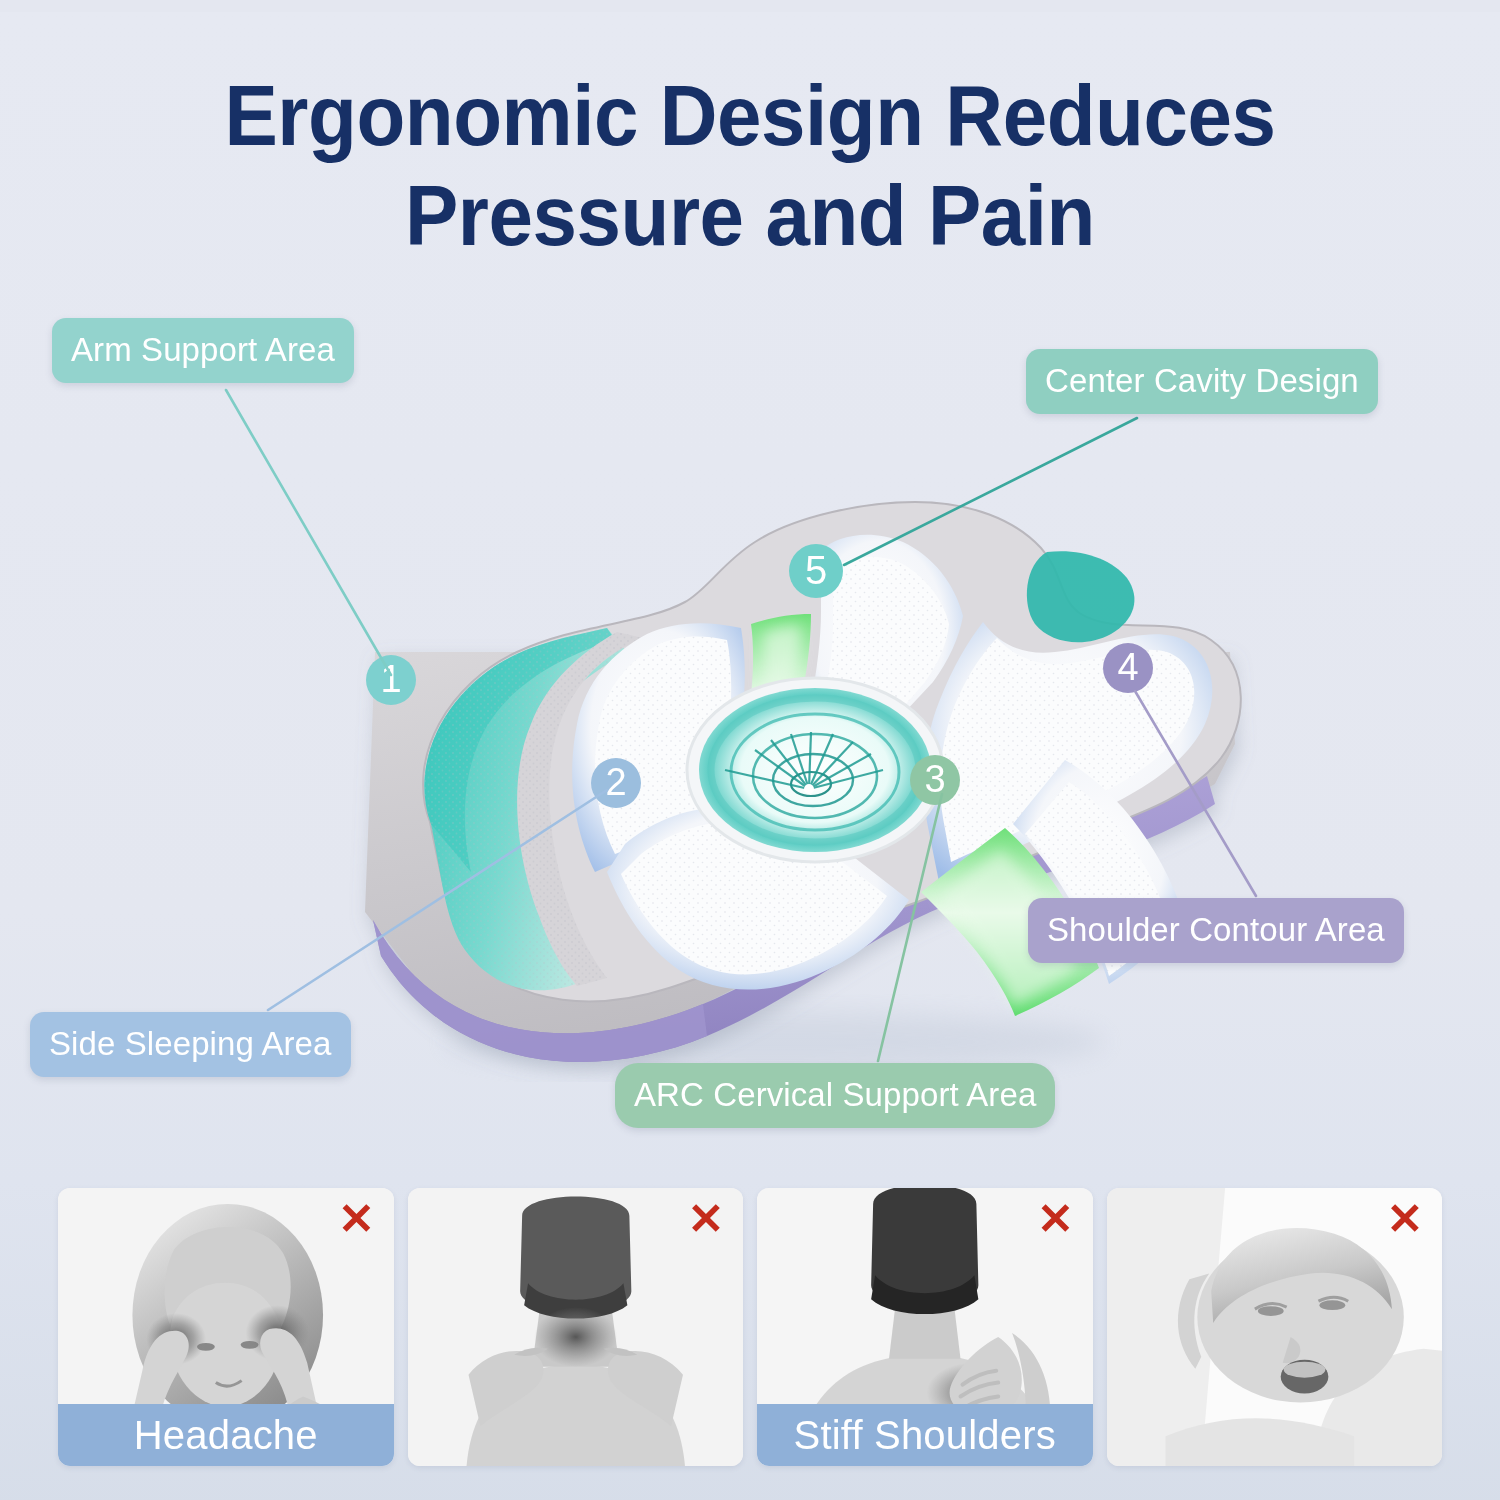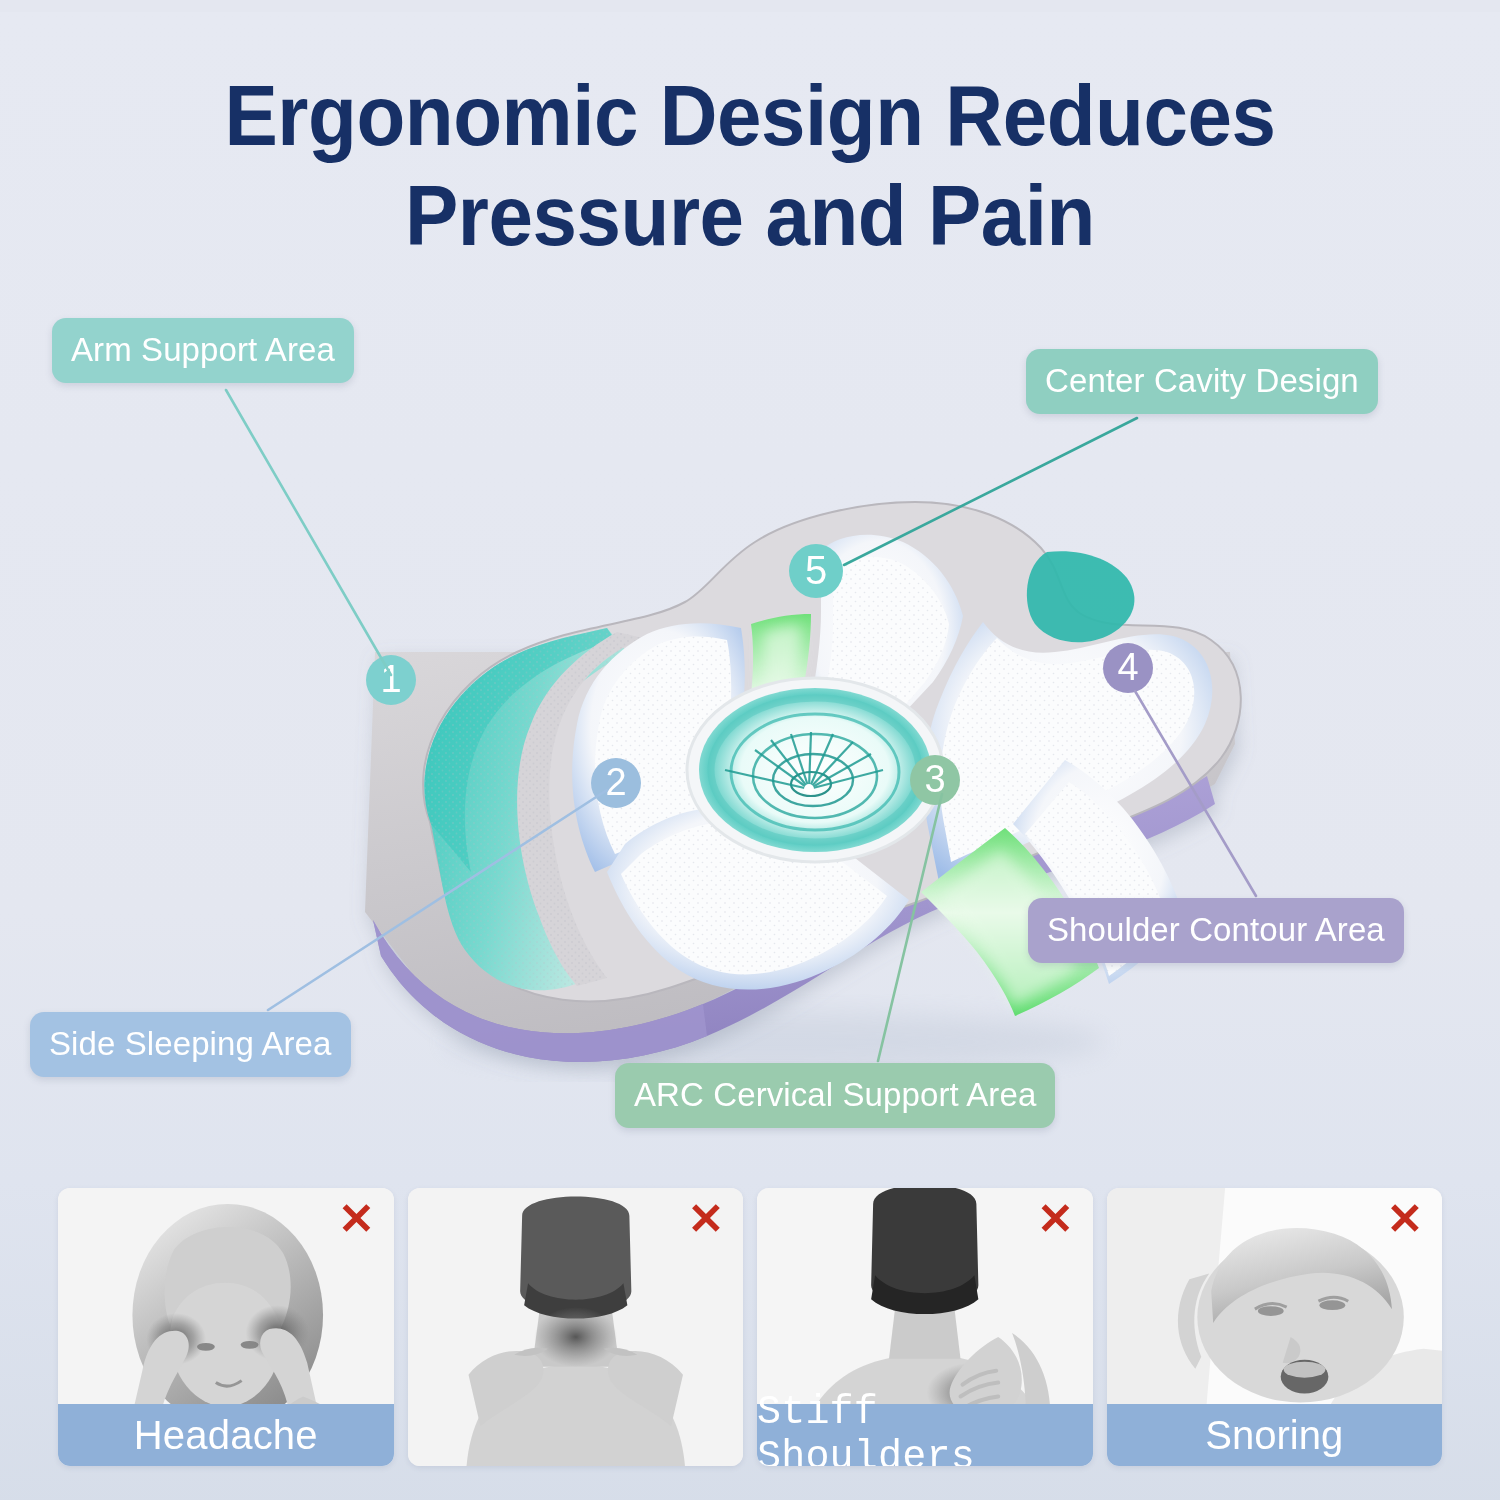--- a/index.html
+++ b/index.html
@@ -437,21 +437,21 @@
       <path d="M268,998 L607,778" stroke="#9fbfe2"></path>
       <path d="M1256,884 L1135,679" stroke="#a49cc8"></path>
       <path d="M878,1049 L942,782" stroke="#86c3a1"></path>
     </g>
   </svg>
 
   <div class="callout c-arm" style="background: rgb(147, 211, 205);">Arm Support Area</div>
   <div class="callout c-center" style="background: rgb(143, 207, 193);">Center Cavity Design</div>
   <div class="callout c-shoulder" style="background: rgb(169, 162, 204);">Shoulder Contour Area</div>
   <div class="callout c-side" style="background: rgb(163, 194, 227);">Side Sleeping Area</div>
-  <div class="callout c-arc" style="background: rgb(154, 203, 174);">ARC Cervical Support Area</div>
+  <div class="callout c-arc" style="background: rgb(154, 203, 174); border-radius: 23px;">ARC Cervical Support Area</div>
 
   <div id="cards">
 
     <div class="card">
       <div class="photo">
         <div class="fig">
           <svg viewBox="0 0 340 280" preserveAspectRatio="xMidYMid slice" xmlns="http://www.w3.org/2000/svg">
             <defs>
               <radialGradient id="hRed" cx="50%" cy="50%" r="50%">
                 <stop offset="0%" stop-color="#ff2a18" stop-opacity="0.95"></stop>
@@ -527,21 +527,21 @@
             <path d="M118,16 C118,-10 222,-10 222,16 L224,98 C224,124 116,124 116,98 Z" fill="#3c3a38"></path>
             <path d="M120,88 C140,112 200,112 220,88 L224,112 C202,132 138,132 116,112 Z" fill="#262524"></path>
             <ellipse cx="218" cy="206" rx="46" ry="30" fill="url(#sRed)"></ellipse>
             <path d="M244,150 C262,162 272,184 266,206 C260,226 238,234 216,228 C200,224 192,212 196,200 C202,182 224,160 244,150 Z" fill="#d6d1cc"></path>
             <path d="M208,198 q16,-12 34,-14 M206,210 q18,-12 38,-14 M208,222 q18,-10 36,-12" stroke="#c2bdb8" stroke-width="4" fill="none" stroke-linecap="round"></path>
             <path d="M258,146 C286,164 300,200 296,246 L330,252 L330,280 L268,280 C276,234 272,182 258,146 Z" fill="#d2cdc8"></path>
           </svg>
         </div>
       </div>
       <div class="x-mark" style="color: rgb(196, 43, 28);">✕</div>
-      <div class="caption" style="background: rgb(143, 176, 216); font-family: Liberation Mono, monospace;">Stiff Shoulders</div>
+      <div class="caption" style="background: rgb(143, 176, 216);">Stiff Shoulders</div>
     </div>
 
     <div class="card">
       <div class="photo">
         <div class="fig">
           <svg viewBox="0 0 340 280" preserveAspectRatio="xMidYMid slice" xmlns="http://www.w3.org/2000/svg">
             <defs>
               <linearGradient id="snHair" x1="0" y1="0" x2="0.4" y2="1">
                 <stop offset="0%" stop-color="#ededee"></stop>
                 <stop offset="60%" stop-color="#c9c9ca"></stop>
@@ -559,17 +559,16 @@
             <path d="M150,122 q16,-10 32,-2" stroke="#a59e96" stroke-width="3" fill="none"></path>
             <path d="M214,114 q16,-8 30,0" stroke="#a59e96" stroke-width="3" fill="none"></path>
             <path d="M186,150 q14,8 8,20 q-6,8 -16,6" fill="#cfc9c3"></path>
             <ellipse cx="200" cy="190" rx="24" ry="17" fill="#6e6560"></ellipse>
             <ellipse cx="200" cy="183" rx="21" ry="8" fill="#cfbfb8"></ellipse>
             <path d="M60,250 C120,226 180,226 250,250 L250,280 L60,280 Z" fill="#e4e4e5"></path>
           </svg>
         </div>
       </div>
       <div class="x-mark" style="color: rgb(196, 43, 28);">✕</div>
-      <div class="caption narrow" style="background: rgb(143, 176, 216);">Snoring</div>
     </div>
 
   </div>
 </div>
 
 </body></html>

